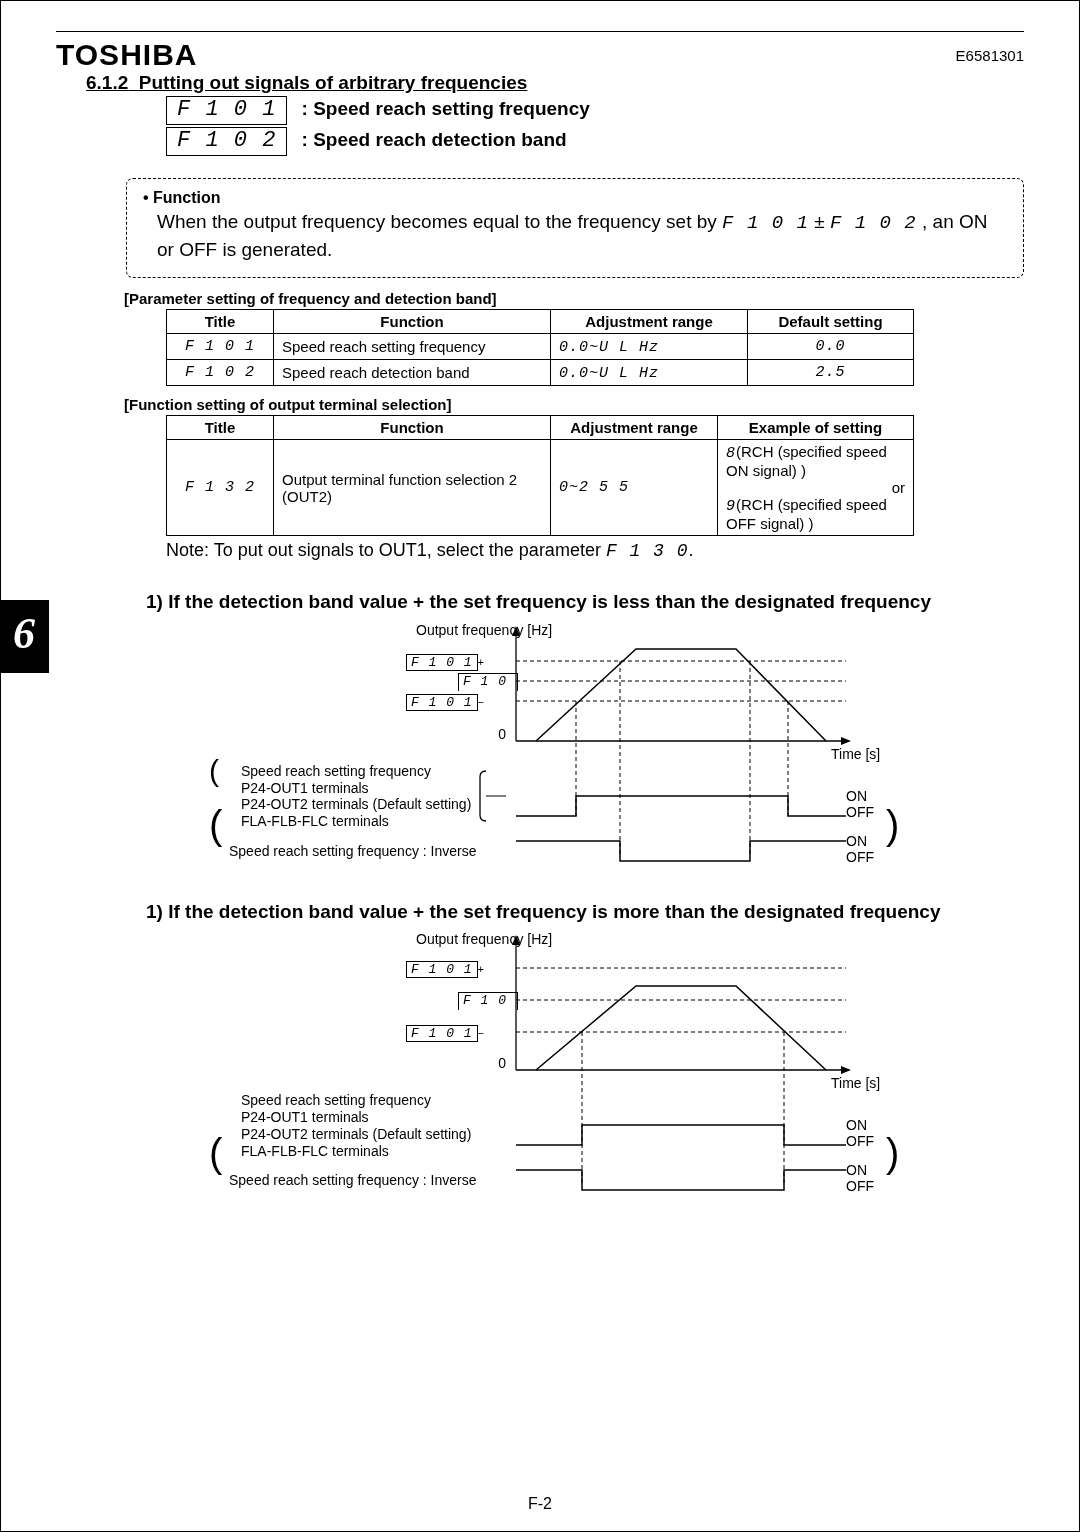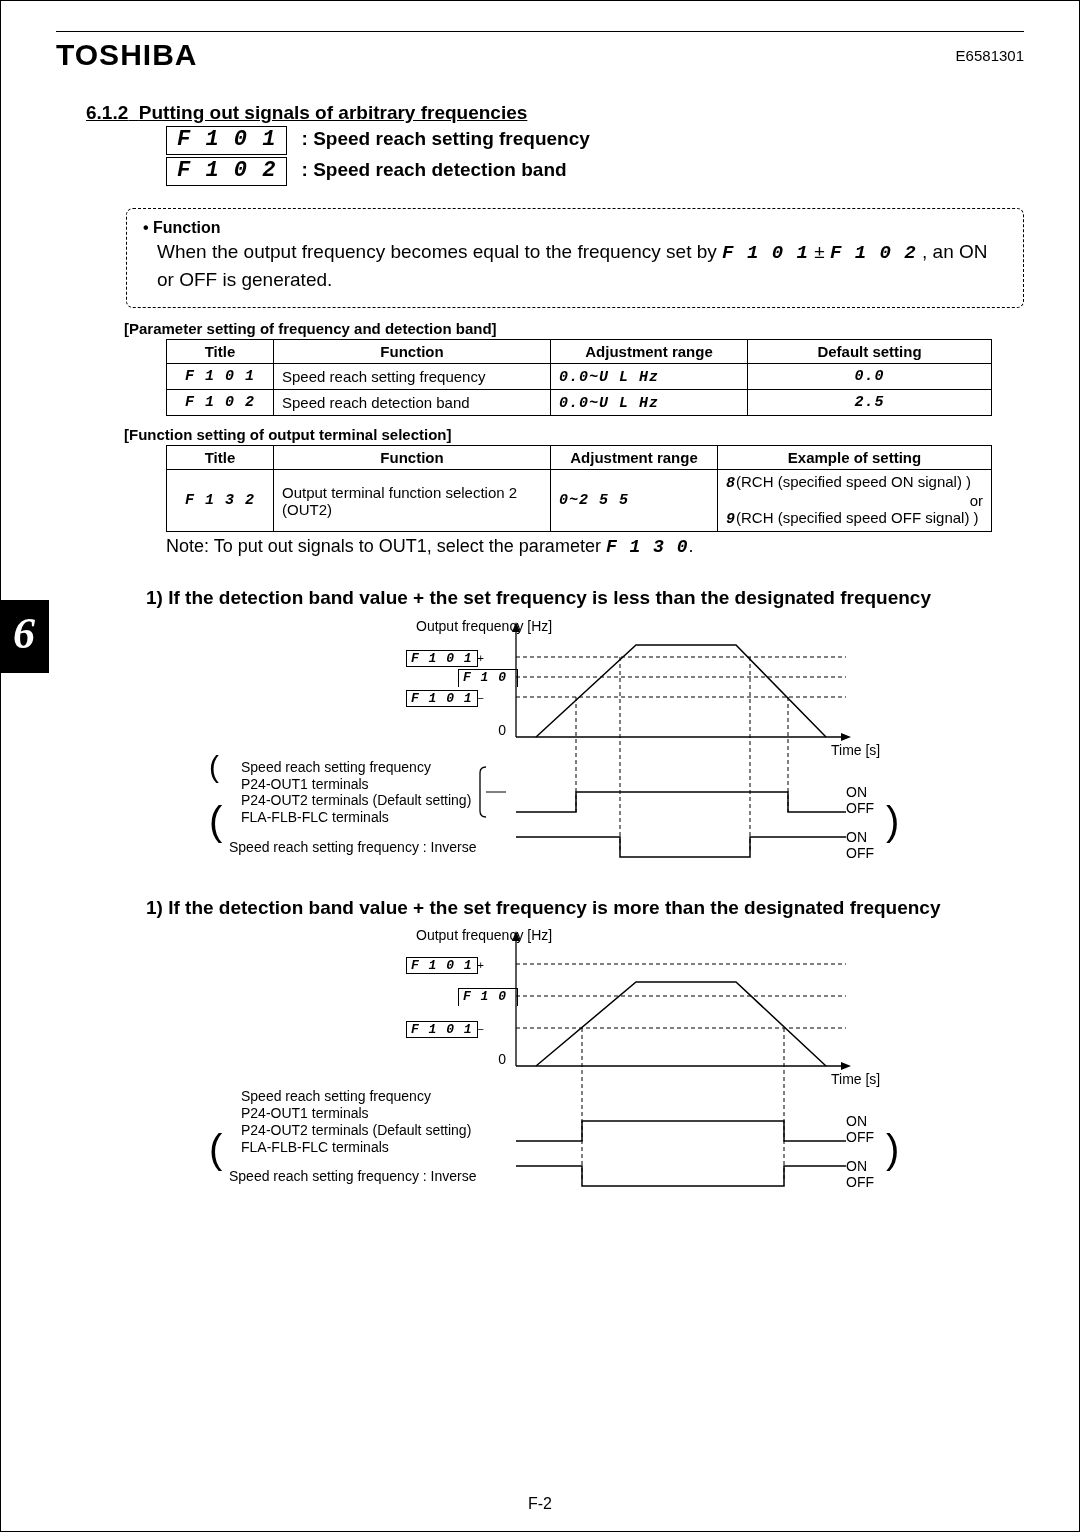--- a/index.html
+++ b/index.html
@@ -3,31 +3,31 @@
 <meta charset="utf-8">
 <style>
   body{margin:0;background:#fff;font-family:Arial,Helvetica,sans-serif;font-size:15px;color:#000}
   .page{width:1080px;min-height:1532px;margin:0 auto;position:relative;border:1.5px solid #000;box-sizing:border-box;padding:30px 55px 30px 55px}
   .page-inner{border-top:1.5px solid #000;position:relative;padding-top:6px}
   .header{display:flex;justify-content:space-between;align-items:center}
   .brand{font-family:"Arial Black",Arial,sans-serif;font-weight:900;letter-spacing:1px;font-size:30px}
   .hdr-right{font-size:15px}
   .sidetab{position:absolute;left:-55px;top:568px;background:#000;color:#fff;font-family:Georgia,"Times New Roman",serif;font-style:italic;font-size:44px;font-weight:bold;padding:8px 14px 14px 12px}
   .content{margin-left:30px}
-  .sec-title{font-weight:bold;font-size:19px;text-decoration:underline;margin-top:30px}
-  .segdisp{font-family:"Courier New",monospace;font-style:italic;letter-spacing:1px;font-weight:bold}
+  .sec-title{font-weight:bold;font-size:19px;text-decoration:underline;}
+  .segdisp{font-family:"Courier New",monospace;font-style:italic;letter-spacing:1px;font-weight:normal}
   .pbox{display:inline-block;border:1.5px solid #000;padding:0 10px 2px 10px;font-size:22px;margin-left:80px}
   .sm .pbox{margin:0;font-size:13px;padding:0 4px}
   .plabel{display:inline-block;font-weight:bold;font-size:19px;margin-left:10px}
   .prow{margin-top:2px}
   .fnbox{margin:22px 0 12px 40px;border:1.5px dashed #000;border-radius:7px;padding:10px 16px 14px 16px;position:relative}
   .fn-title{font-weight:bold;font-size:16px}
   .fn-body{font-size:19px;line-height:1.4;margin-left:14px;margin-top:2px}
   .tcap{font-weight:bold;font-size:15px;margin:10px 0 2px 38px}
-  table{border-collapse:collapse;width:826px;margin-left:80px;font-size:15px}
+  table{border-collapse:collapse;width:748px;margin-left:80px;font-size:15px}
   th,td{border:1px solid #000;padding:3px 8px;text-align:center;vertical-align:middle}
   .left{text-align:left}
   .note{font-size:18px;margin:4px 0 0 80px}
   .case-title{font-weight:bold;font-size:19px;margin:28px 0 6px 60px;line-height:1.35}
   .diagram-wrap{margin:0 0 0 120px;height:250px;position:relative;font-size:14px}
   svg{overflow:visible}
   .axlbl{font-size:14px}
   .footer{position:absolute;bottom:18px;left:0;right:0;text-align:center;font-size:16px}
 </style>
 </head>

